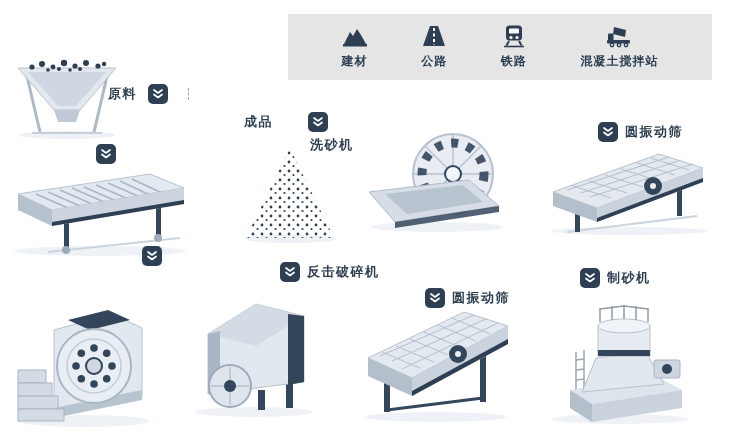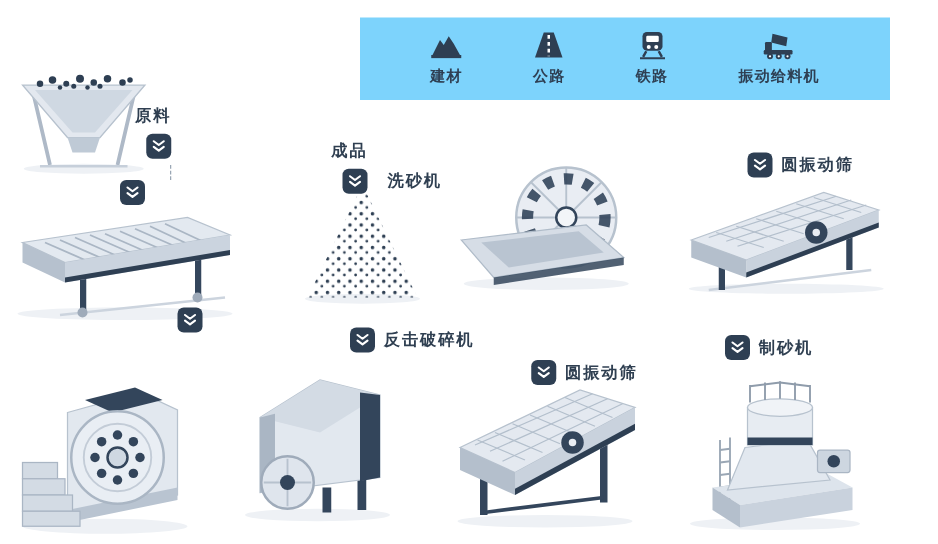--- a/index.html
+++ b/index.html
@@ -1,27 +1,27 @@
 <!DOCTYPE html>
 <html><head>
 <meta charset="utf-8">
 <style>
   *{margin:0;padding:0;box-sizing:border-box}
   html,body{width:750px;height:435px}
   body{position:relative;background:#fff;font-family:"Liberation Sans",sans-serif;overflow:hidden}
   .illus{position:absolute;line-height:0}
   .label-group{position:absolute;display:flex;align-items:center;gap:7px;z-index:5}
-  .label-group.col{flex-direction:column;align-items:flex-end;gap:5px}
+  .label-group.col{flex-direction:row;align-items:center;gap:5px}
   .machine-label{font-size:13px;color:#2f3f51;font-weight:700;letter-spacing:1.5px;white-space:nowrap}
   .badge{width:20px;height:20px;background:#2e3f53;border-radius:5px;display:flex;align-items:center;justify-content:center;flex:none;cursor:pointer}
   .badge svg{display:block}
   .indent{margin-left:30px}
   .indent-sm{margin-left:6px}
   .dash-v{border-left:1px dashed #9aa7b5;width:0;height:12px;margin-left:15px}
-  .legend{position:absolute;left:288px;top:14px;width:424px;height:66px;background:#7dd3fc;display:flex;justify-content:space-evenly;align-items:center;z-index:4}
+  .legend{position:absolute;left:288px;top:14px;width:424px;height:66px;background:#e5e5e5;display:flex;justify-content:space-evenly;align-items:center;z-index:4}
   .legend-item{display:flex;flex-direction:column;align-items:center;gap:5px}
   .legend-item svg{display:block}
   .legend-label{font-size:12px;color:#2e3f53;font-weight:700;letter-spacing:1px;white-space:nowrap}
 </style>
 </head>
 <body>
 
 <div class="legend">
   <div class="legend-item">
     <span>
@@ -61,21 +61,21 @@
           <rect x="2" y="9.5" width="5.5" height="8" rx="1" fill="#2e3f53"></rect>
           <rect x="1" y="16" width="23" height="3.5" rx="1" fill="#2e3f53"></rect>
           <circle cx="6" cy="21" r="2.4" fill="#2e3f53"></circle>
           <circle cx="13" cy="21" r="2.4" fill="#2e3f53"></circle>
           <circle cx="20" cy="21" r="2.4" fill="#2e3f53"></circle>
           <circle cx="6" cy="21" r="0.9" fill="#fff"></circle>
           <circle cx="13" cy="21" r="0.9" fill="#fff"></circle>
           <circle cx="20" cy="21" r="0.9" fill="#fff"></circle>
         </svg>
     </span>
-    <span class="legend-label">振动给料机</span>
+    <span class="legend-label">混凝土搅拌站</span>
   </div>
 </div>
 
 <span class="illus" style="left:12px;top:52px">
   <svg width="110" height="88" viewBox="0 0 110 88">
     <ellipse cx="55" cy="83" rx="48" ry="4" fill="#eef1f5"></ellipse>
     <path d="M14,20 L28,80 M96,20 L82,80" stroke="#aeb9c7" stroke-width="3" fill="none"></path>
     <line x1="20" y1="81" x2="90" y2="81" stroke="#c6cfda" stroke-width="2"></line>
     <polygon points="6,16 104,16 68,58 42,58" fill="#e3e8ef" stroke="#b7c2ce" stroke-width="1"></polygon>
     <polygon points="16,20 94,20 64,54 46,54" fill="#cfd8e2"></polygon>

